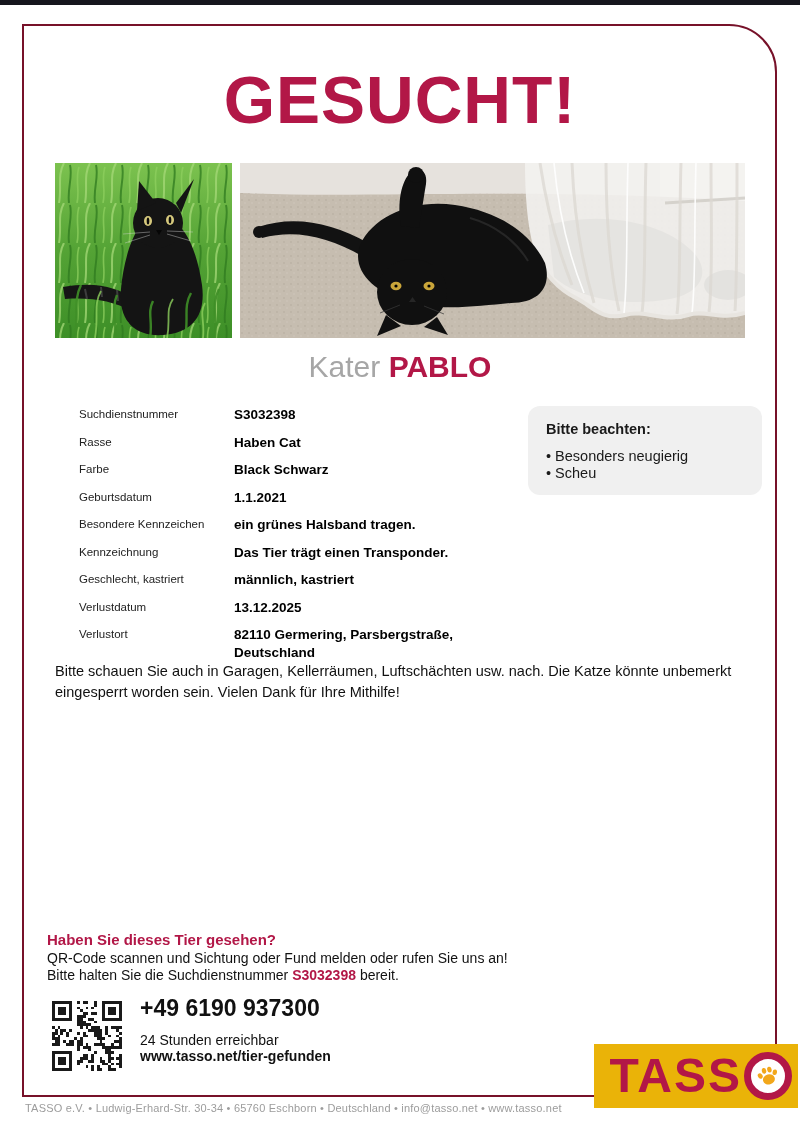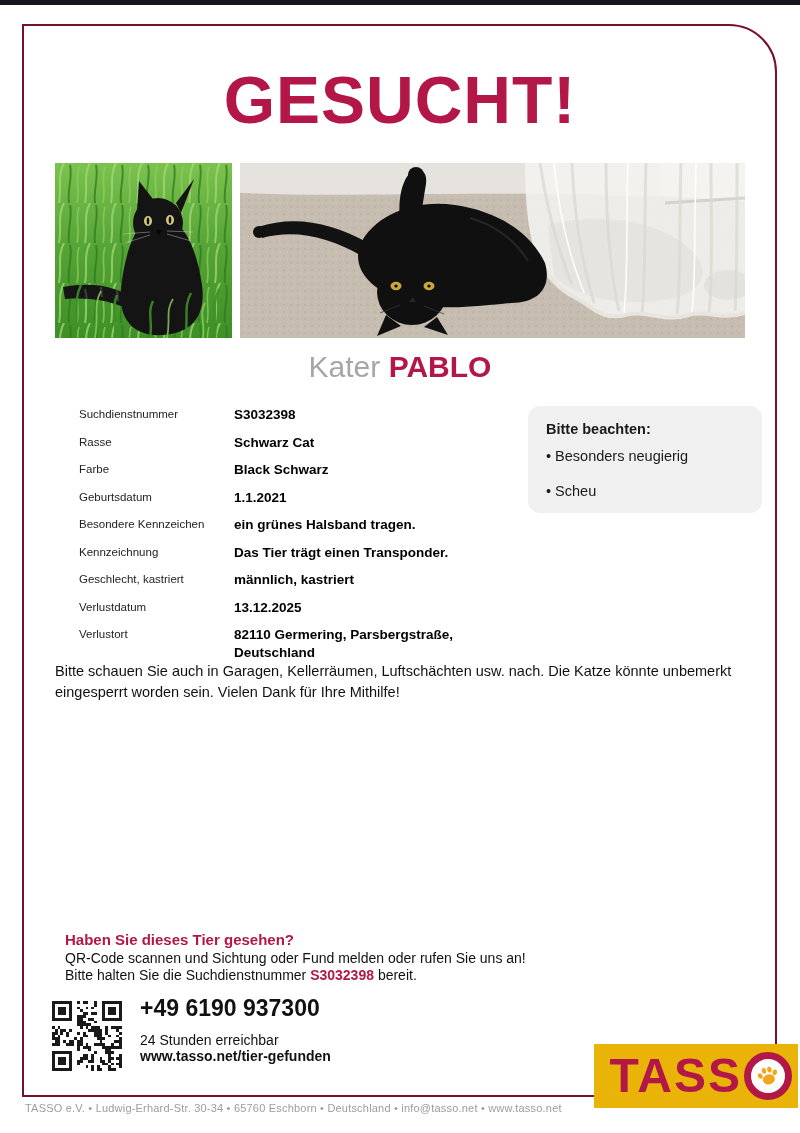--- a/index.html
+++ b/index.html
@@ -16,24 +16,24 @@
   .pet-heading{position:absolute;left:0;top:350px;width:800px;text-align:center;font-size:30px;}
   .pet-type{color:#a6a6a6;font-weight:normal;}
   .pet-name{color:#b21747;font-weight:bold;}
   .details{position:absolute;left:55px;top:406px;width:470px;}
   .d-row{display:flex;margin-bottom:10px;}
   .d-label{width:155px;flex:0 0 155px;font-size:11.5px;color:#222;padding-top:2px;margin-left:24px;}
   .d-value{font-size:13.5px;font-weight:bold;color:#000;max-width:285px;line-height:1.3;}
   .notes-box{position:absolute;left:528px;top:406px;width:234px;box-sizing:border-box;
              background:#f0f0f0;border-radius:12px;padding:15px 18px 14px 18px;}
   .notes-title{font-size:14.5px;font-weight:bold;margin-bottom:11px;}
-  .note-item{font-size:14.5px;margin-bottom:19px;}
+  .note-item{font-size:14.5px;margin-bottom:1px;}
   .note-item:last-child{margin-bottom:0;}
   .hint{position:absolute;left:55px;top:661px;width:697px;font-size:14.5px;line-height:1.42;color:#111;}
-  .sighting{position:absolute;left:65px;top:931px;width:600px;}
+  .sighting{position:absolute;left:47px;top:931px;width:600px;}
   .sighting-heading{font-size:15px;font-weight:bold;color:#b21747;margin-bottom:2px;}
   .sighting-line{font-size:14px;line-height:1.22;color:#111;}
   .s-number{color:#b21747;font-weight:bold;}
   .qr{position:absolute;left:52px;top:1001px;width:70px;height:70px;}
   .contact{position:absolute;left:140px;top:995px;}
   .phone{font-size:23px;font-weight:bold;color:#111;}
   .avail{font-size:14px;margin-top:10px;color:#111;}
   .website{font-size:14px;font-weight:bold;margin-top:0;color:#111;}
   .logo-wrap{position:absolute;right:2px;top:1044px;background:#eab308;z-index:5;
              display:flex;align-items:center;padding:8px 6px 8px 16px;}
@@ -163,21 +163,21 @@
     <span class="pet-name">PABLO</span>
   </div>
 
   <div class="details" id="details">
       <div class="d-row">
         <div class="d-label">Suchdienstnummer</div>
         <div class="d-value">S3032398</div>
       </div>
       <div class="d-row">
         <div class="d-label">Rasse</div>
-        <div class="d-value">Schwarz Cat</div>
+        <div class="d-value">Haben Cat</div>
       </div>
       <div class="d-row">
         <div class="d-label">Farbe</div>
         <div class="d-value">Black Schwarz</div>
       </div>
       <div class="d-row">
         <div class="d-label">Geburtsdatum</div>
         <div class="d-value">1.1.2021</div>
       </div>
       <div class="d-row">

